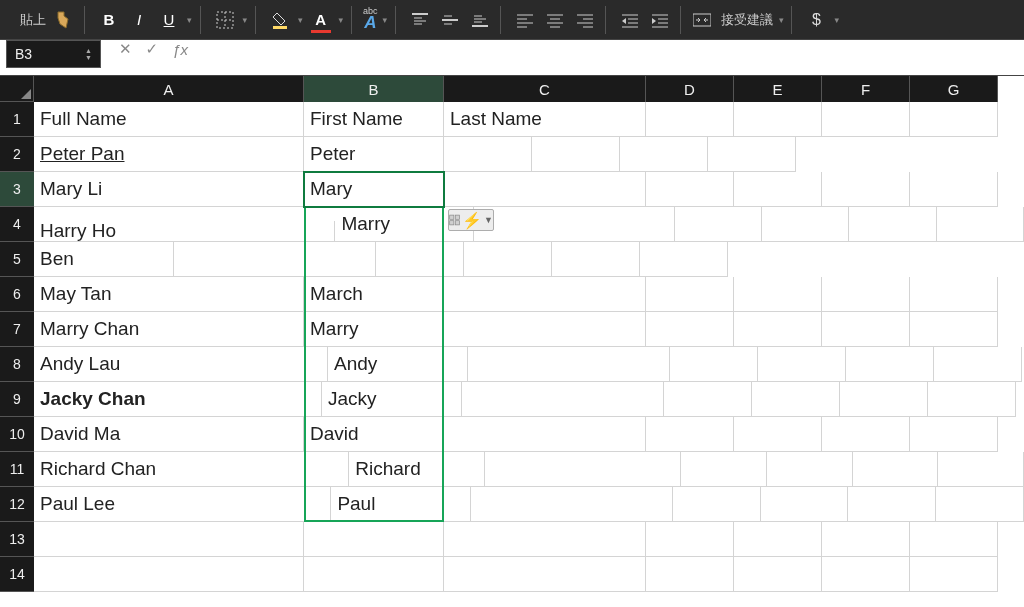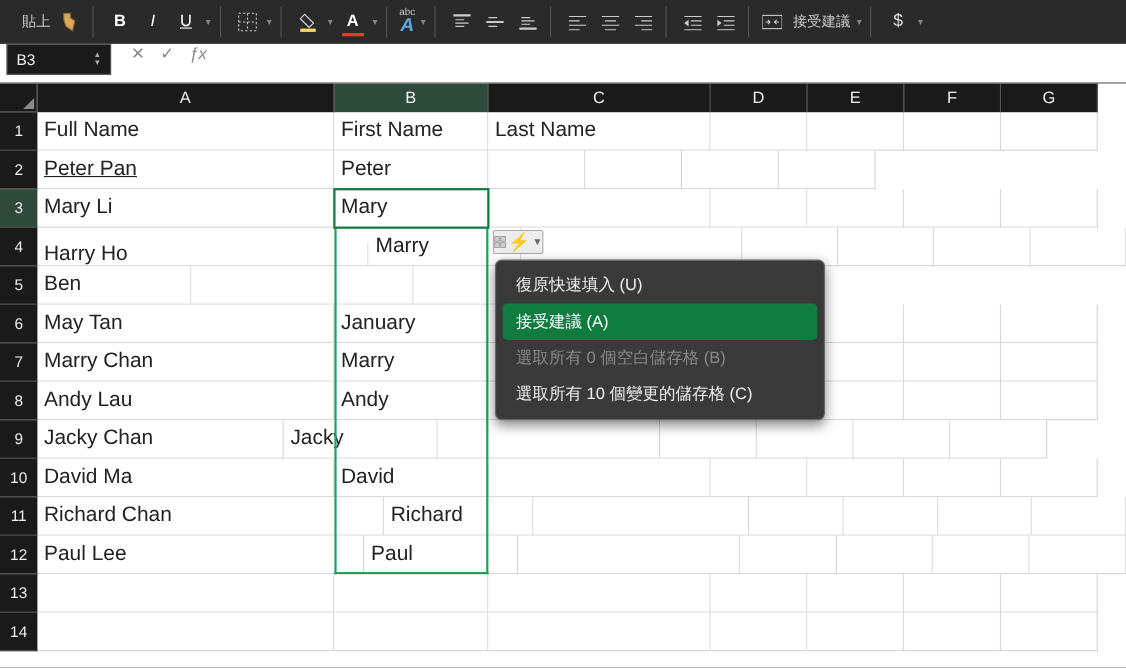--- a/index.html
+++ b/index.html
@@ -273,47 +273,47 @@
       <div class="row">
         <div class="cell" style="width: 140px;">Ben</div>
         <div class="cell" style="width: 202px;"></div>
         <div class="cell" style="width: 88px;"></div>
         <div class="cell" style="width: 88px;"></div>
         <div class="cell" style="width: 88px;"></div>
         <div class="cell" style="width: 88px;"></div>
       </div>
       <div class="row">
         <div class="cell" style="width: 270px;">May Tan</div>
-        <div class="cell" style="width: 140px;">January</div>
+        <div class="cell" style="width: 140px;">March</div>
         <div class="cell" style="width: 202px;"></div>
         <div class="cell" style="width: 88px;"></div>
         <div class="cell" style="width: 88px;"></div>
         <div class="cell" style="width: 88px;"></div>
         <div class="cell" style="width: 88px;"></div>
       </div>
       <div class="row">
         <div class="cell" style="width: 270px;">Marry Chan</div>
         <div class="cell" style="width: 140px;">Marry</div>
         <div class="cell" style="width: 202px;"></div>
         <div class="cell" style="width: 88px;"></div>
         <div class="cell" style="width: 88px;"></div>
         <div class="cell" style="width: 88px;"></div>
         <div class="cell" style="width: 88px;"></div>
       </div>
       <div class="row">
-        <div class="cell" style="width: 270px;">Andy Lau</div>
+        <div class="cell" style="width: 294px;">Andy Lau</div>
         <div class="cell" style="width: 140px;">Andy</div>
         <div class="cell" style="width: 202px;"></div>
         <div class="cell" style="width: 88px;"></div>
         <div class="cell" style="width: 88px;"></div>
         <div class="cell" style="width: 88px;"></div>
         <div class="cell" style="width: 88px;"></div>
       </div>
       <div class="row">
-        <div class="cell" style="width: 224px;">Jacky Chan</div>
+        <div class="cell" style="width: 288px; font-weight: bold;">Jacky Chan</div>
         <div class="cell" style="width: 140px;">Jacky</div>
         <div class="cell" style="width: 202px;"></div>
         <div class="cell" style="width: 88px;"></div>
         <div class="cell" style="width: 88px;"></div>
         <div class="cell" style="width: 88px;"></div>
         <div class="cell" style="width: 88px;"></div>
       </div>
       <div class="row">
         <div class="cell" style="width: 270px;">David Ma</div>
         <div class="cell" style="width: 140px;">David</div>
@@ -367,19 +367,13 @@
     <svg viewBox="0 0 16 16">
         <rect x="1" y="1" width="6" height="6" fill="#d0d0d0" stroke="#888"></rect>
         <rect x="9" y="1" width="6" height="6" fill="#d0d0d0" stroke="#888"></rect>
         <rect x="1" y="9" width="6" height="6" fill="#d0d0d0" stroke="#888"></rect>
         <rect x="9" y="9" width="6" height="6" fill="#d0d0d0" stroke="#888"></rect>
       </svg>
     <span class="bolt">⚡</span>
     <span class="chev">▼</span>
   </div>
 
-  <div class="context-menu" style="left:450px; top:160px;">
-    <div class="menu-item">復原快速填入 (U)</div>
-    <div class="menu-item highlighted">接受建議 (A)</div>
-    <div class="menu-item disabled">選取所有 0 個空白儲存格 (B)</div>
-    <div class="menu-item">選取所有 10 個變更的儲存格 (C)</div>
-  </div>
 </div>
 
 </body></html>

